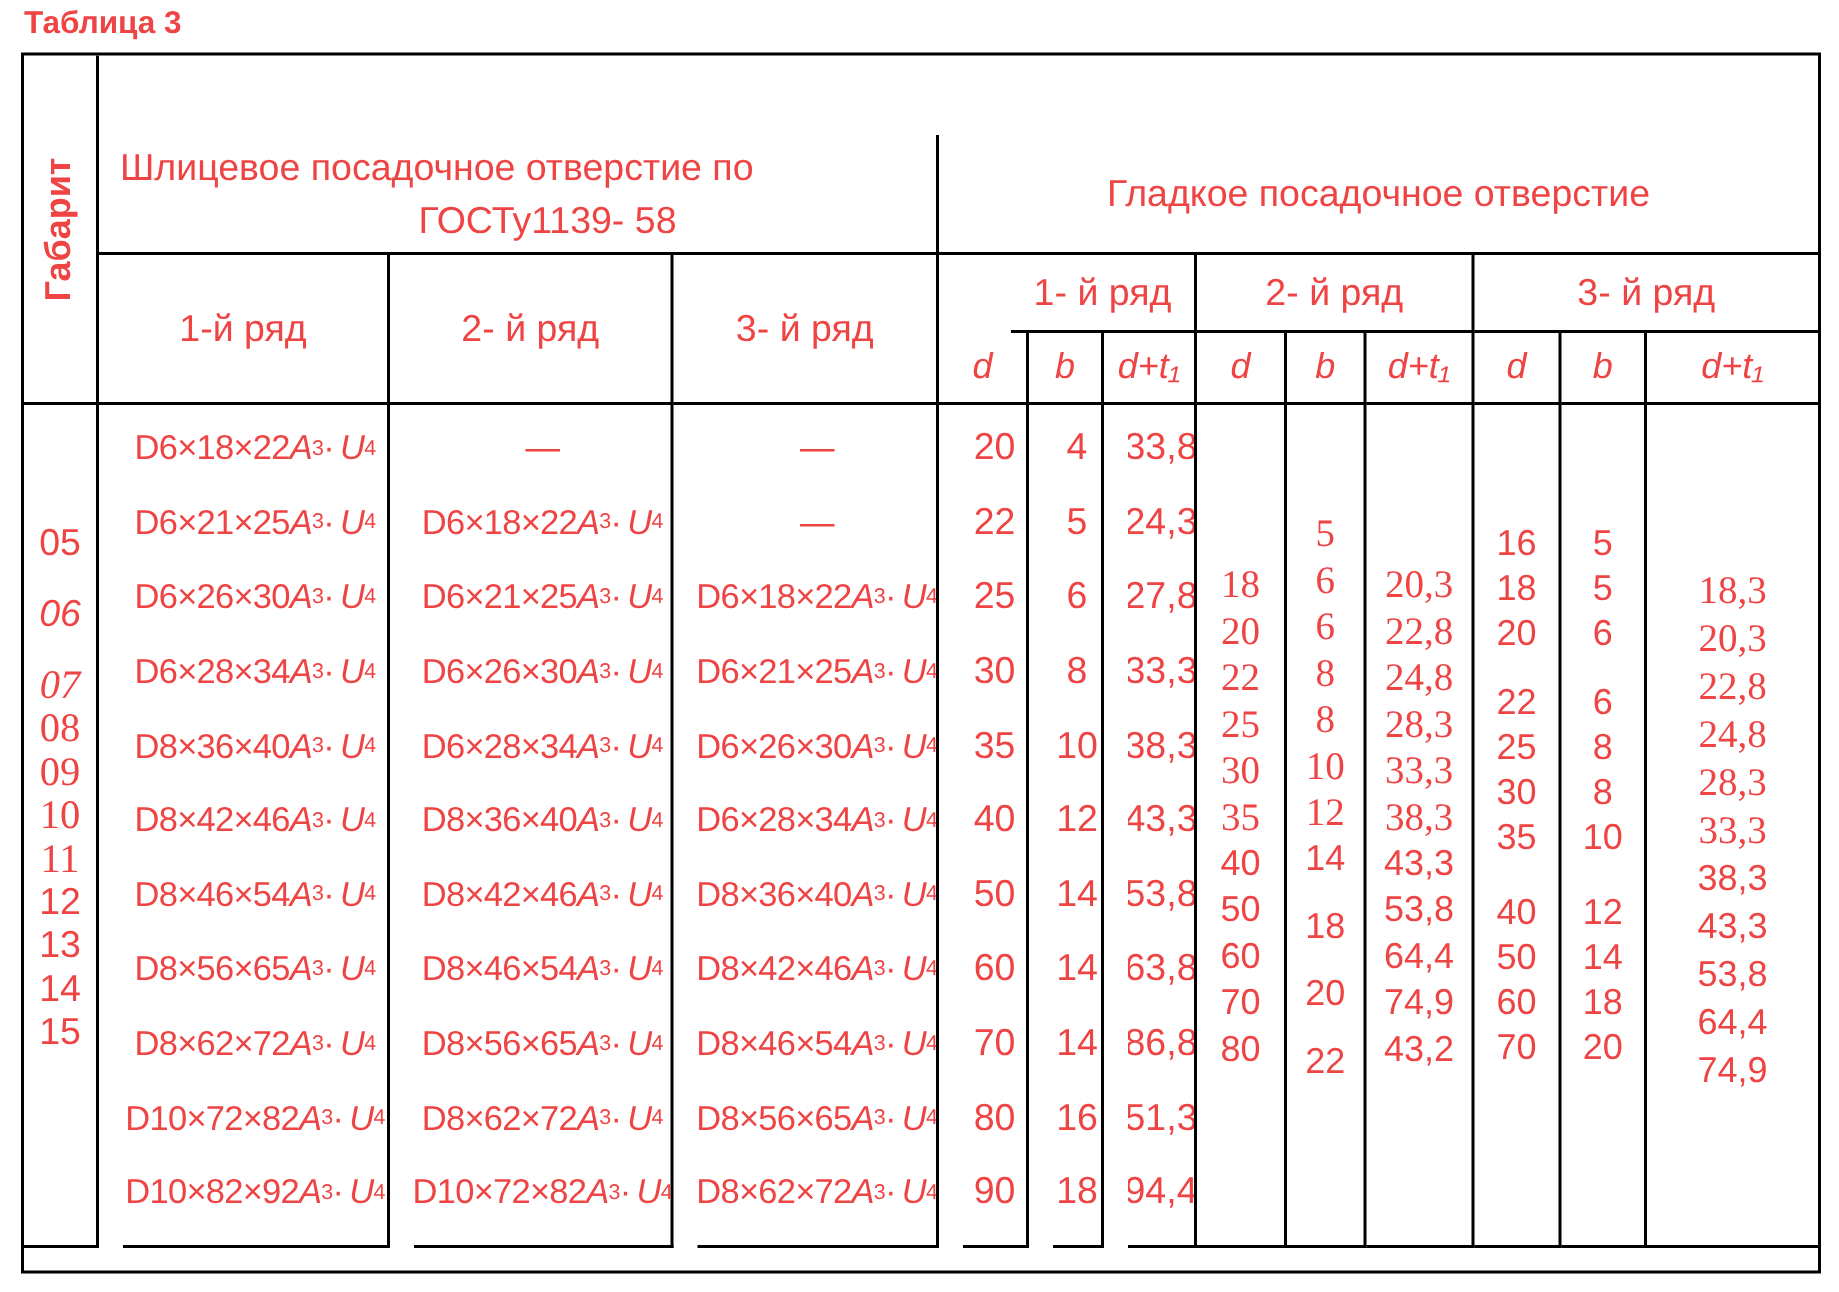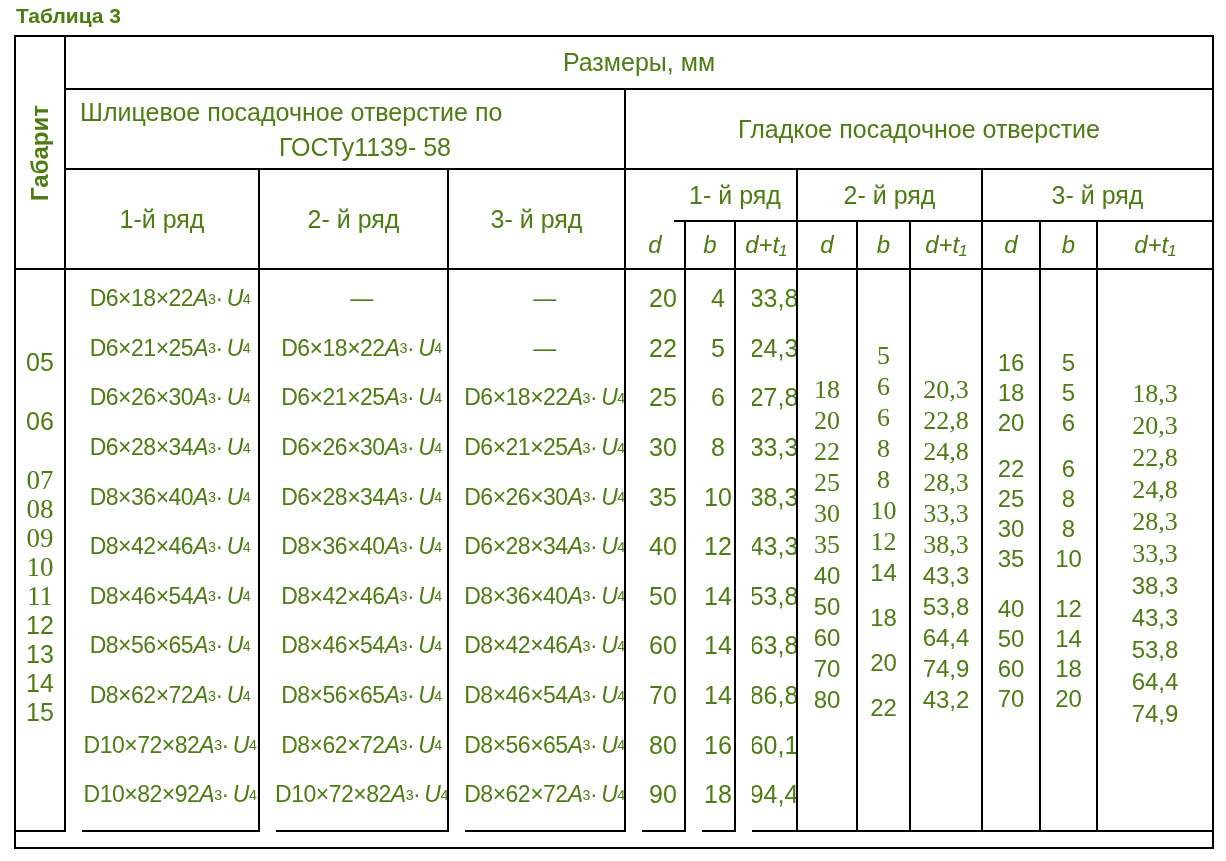--- a/index.html
+++ b/index.html
@@ -1,16 +1,16 @@
 <!DOCTYPE html>
 <html><head>
 <meta charset="utf-8">
 <style>
   html,body{margin:0;padding:0;background:#fff;}
-  .page{position:relative;width:1226px;height:861px;background:#fff;color:#4d7c0f;
+  .page{position:relative;width:1226px;height:861px;background:#fff;color:#ef4444;
         font-family:"Liberation Sans",sans-serif;overflow:hidden;}
   .doc-title{position:absolute;left:16px;top:4px;font-size:21px;font-weight:700;}
   .tbl{position:absolute;left:14px;top:35px;width:1196px;height:810px;
        border:2px solid #000;display:grid;
        grid-template-columns:50px 194px 189px 177px 60px 50px 62px 60px 53px 72px 58px 57px auto;
        grid-template-rows:53px 80px 52px 48px auto 15px;}
   .cell{border-right:2px solid #000;border-bottom:2px solid #000;box-sizing:border-box;overflow:hidden;}
   .no-r{border-right:none;}
   .no-b{border-bottom:none;}
   .cen{display:flex;align-items:center;justify-content:center;text-align:center;}
@@ -37,21 +37,21 @@
   .ith{font-style:italic;font-size:24px;}
   sub{font-size:0.62em;}
   i{font-style:italic;}
   
   .ln{display:flex;align-items:center;justify-content:center;}
   .grid49{padding-top:4px;margin-left:16px;}
   .grid49 .ln{height:49.6px;font-size:25px;}
   .spl .ln{font-size:23px;letter-spacing:-0.5px;}
   .gab-l{padding-top:78px;}
   .gab-l .ln{height:29px;font-size:25px;}
-  .gab-l .ln:nth-child(2),.gab-l .ln:nth-child(3){margin-top:30px;}
+  .gab-l .ln:nth-child(2),.gab-l .ln:nth-child(3){margin-top:18px;font-style:italic;}
   .gab-l .ln:nth-child(n+3):nth-child(-n+7){font-family:"Liberation Serif",serif;font-size:27px;}
   .g2{padding-top:104px;} .g2 .ln{height:31px;font-size:24px;}
   .g2b{padding-top:70px;} .g2b .ln{height:31px;font-size:24px;}
   .g2b .ln:nth-child(n+9){margin-top:14px;}
   .ser6 .ln:nth-child(-n+6){font-family:"Liberation Serif",serif;font-size:26px;}
   .ser7 .ln:nth-child(-n+7){font-family:"Liberation Serif",serif;font-size:26px;}
   .g3{padding-top:78px;} .g3 .ln{height:30px;font-size:24px;}
   .g3 .ln:nth-child(4){margin-top:16px;} .g3 .ln:nth-child(8){margin-top:20px;}
   .g3t{padding-top:108px;} .g3t .ln{height:32px;font-size:24px;}
 </style>
@@ -59,21 +59,20 @@
 <body>
 
 <div class="page">
   <div class="doc-title">Таблица 3</div>
 
   <div class="tbl">
 
     <div class="cell cen a-gab">
       <span class="vert">Габарит</span>
     </div>
-    <div class="cell no-r cen hfs a-razm">Размеры, мм</div>
 
     <div class="cell a-splt">
       <div class="l1">Шлицевое посадочное отверстие по</div>
       <div class="l2">ГОСТу1139- 58</div>
     </div>
     <div class="cell no-r cen hfs a-plt">Гладкое посадочное отверстие</div>
 
     <div class="cell cen hfs a-sr1">1-й ряд</div>
     <div class="cell cen hfs a-sr2">2- й ряд</div>
     <div class="cell cen hfs a-sr3">3- й ряд</div>
@@ -175,21 +174,21 @@
     <div class="cell d-g1t grid49">
         <div class="ln">33,8</div>
         <div class="ln">24,3</div>
         <div class="ln">27,8</div>
         <div class="ln">33,3</div>
         <div class="ln">38,3</div>
         <div class="ln">43,3</div>
         <div class="ln">53,8</div>
         <div class="ln">63,8</div>
         <div class="ln">86,8</div>
-        <div class="ln">60,1</div>
+        <div class="ln">51,3</div>
         <div class="ln">94,4</div>
       </div>
 
     <div class="cell d-g2d g2 ser6">
         <div class="ln">18</div>
         <div class="ln">20</div>
         <div class="ln">22</div>
         <div class="ln">25</div>
         <div class="ln">30</div>
         <div class="ln">35</div>

